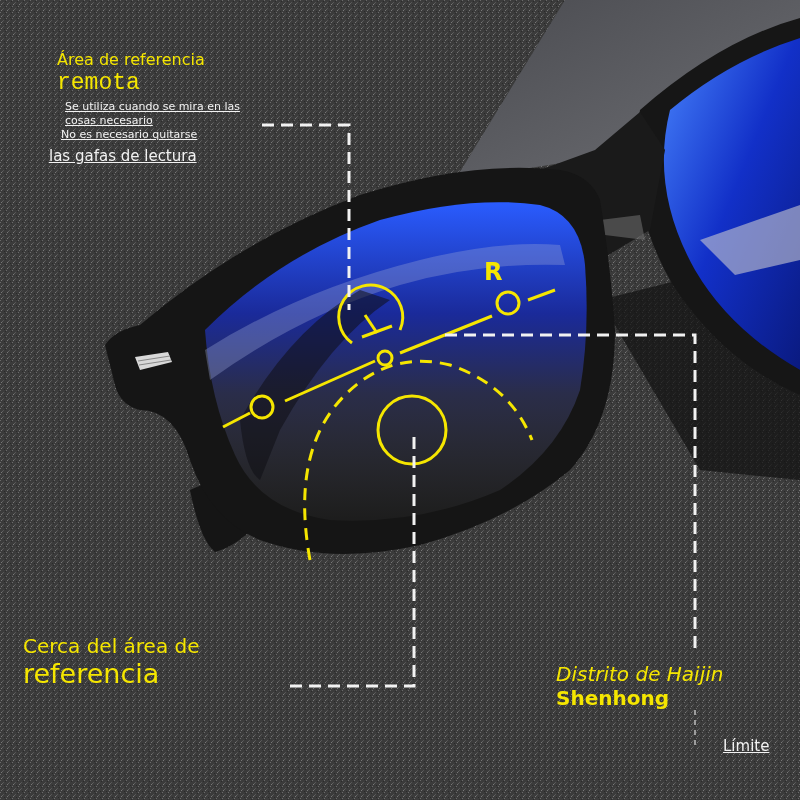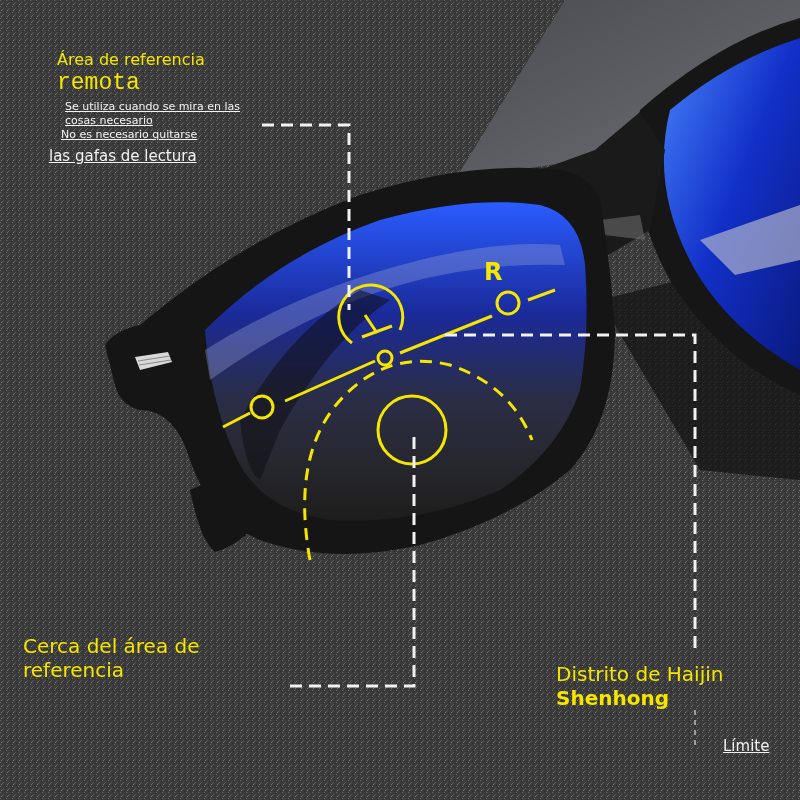--- a/index.html
+++ b/index.html
@@ -8,22 +8,22 @@
   .lbl { position:absolute; margin:0; line-height:1; white-space:nowrap; }
   .yellow { color:#f5e600; }
   .white { color:#f2f2f2;text-decoration:underline; }
   #far-title-1 { left:57px; top:52px; font-size:16px; }
   #far-title-2 { left:57px; top:72px; font-size:23px;font-family:Liberation Mono, monospace; }
   #far-desc-1 { left:65px; top:101px; font-size:11px; }
   #far-desc-2 { left:65px; top:115px; font-size:11px; }
   #far-note-1 { left:61px; top:129px; font-size:11px; }
   #far-note-2 { left:49px; top:149px; font-size:15px; }
   #near-1 { left:23px; top:636px; font-size:20px;text-align:right; }
-  #near-2 { left:23px; top:660px; font-size:20px; }
-  #prog-1 { left:556px; top:664px; font-size:20px; }
+  #near-2 { left:23px; top:660px; font-size:27px; }
+  #prog-1 { left:556px; top:664px; font-size:20px;font-style:italic; }
   #prog-2 { left:556px; top:688px; font-size:20px;font-weight:bold; }
   #limit { left:723px; top:739px; font-size:15px; }
 </style>
 </head>
 <body>
 
 <svg id="scene" viewBox="0 0 800 800" xmlns="http://www.w3.org/2000/svg">
   <defs>
     <pattern id="grain" width="6" height="6" patternUnits="userSpaceOnUse">
       <rect width="6" height="6" fill="#3b3b3b"></rect>

